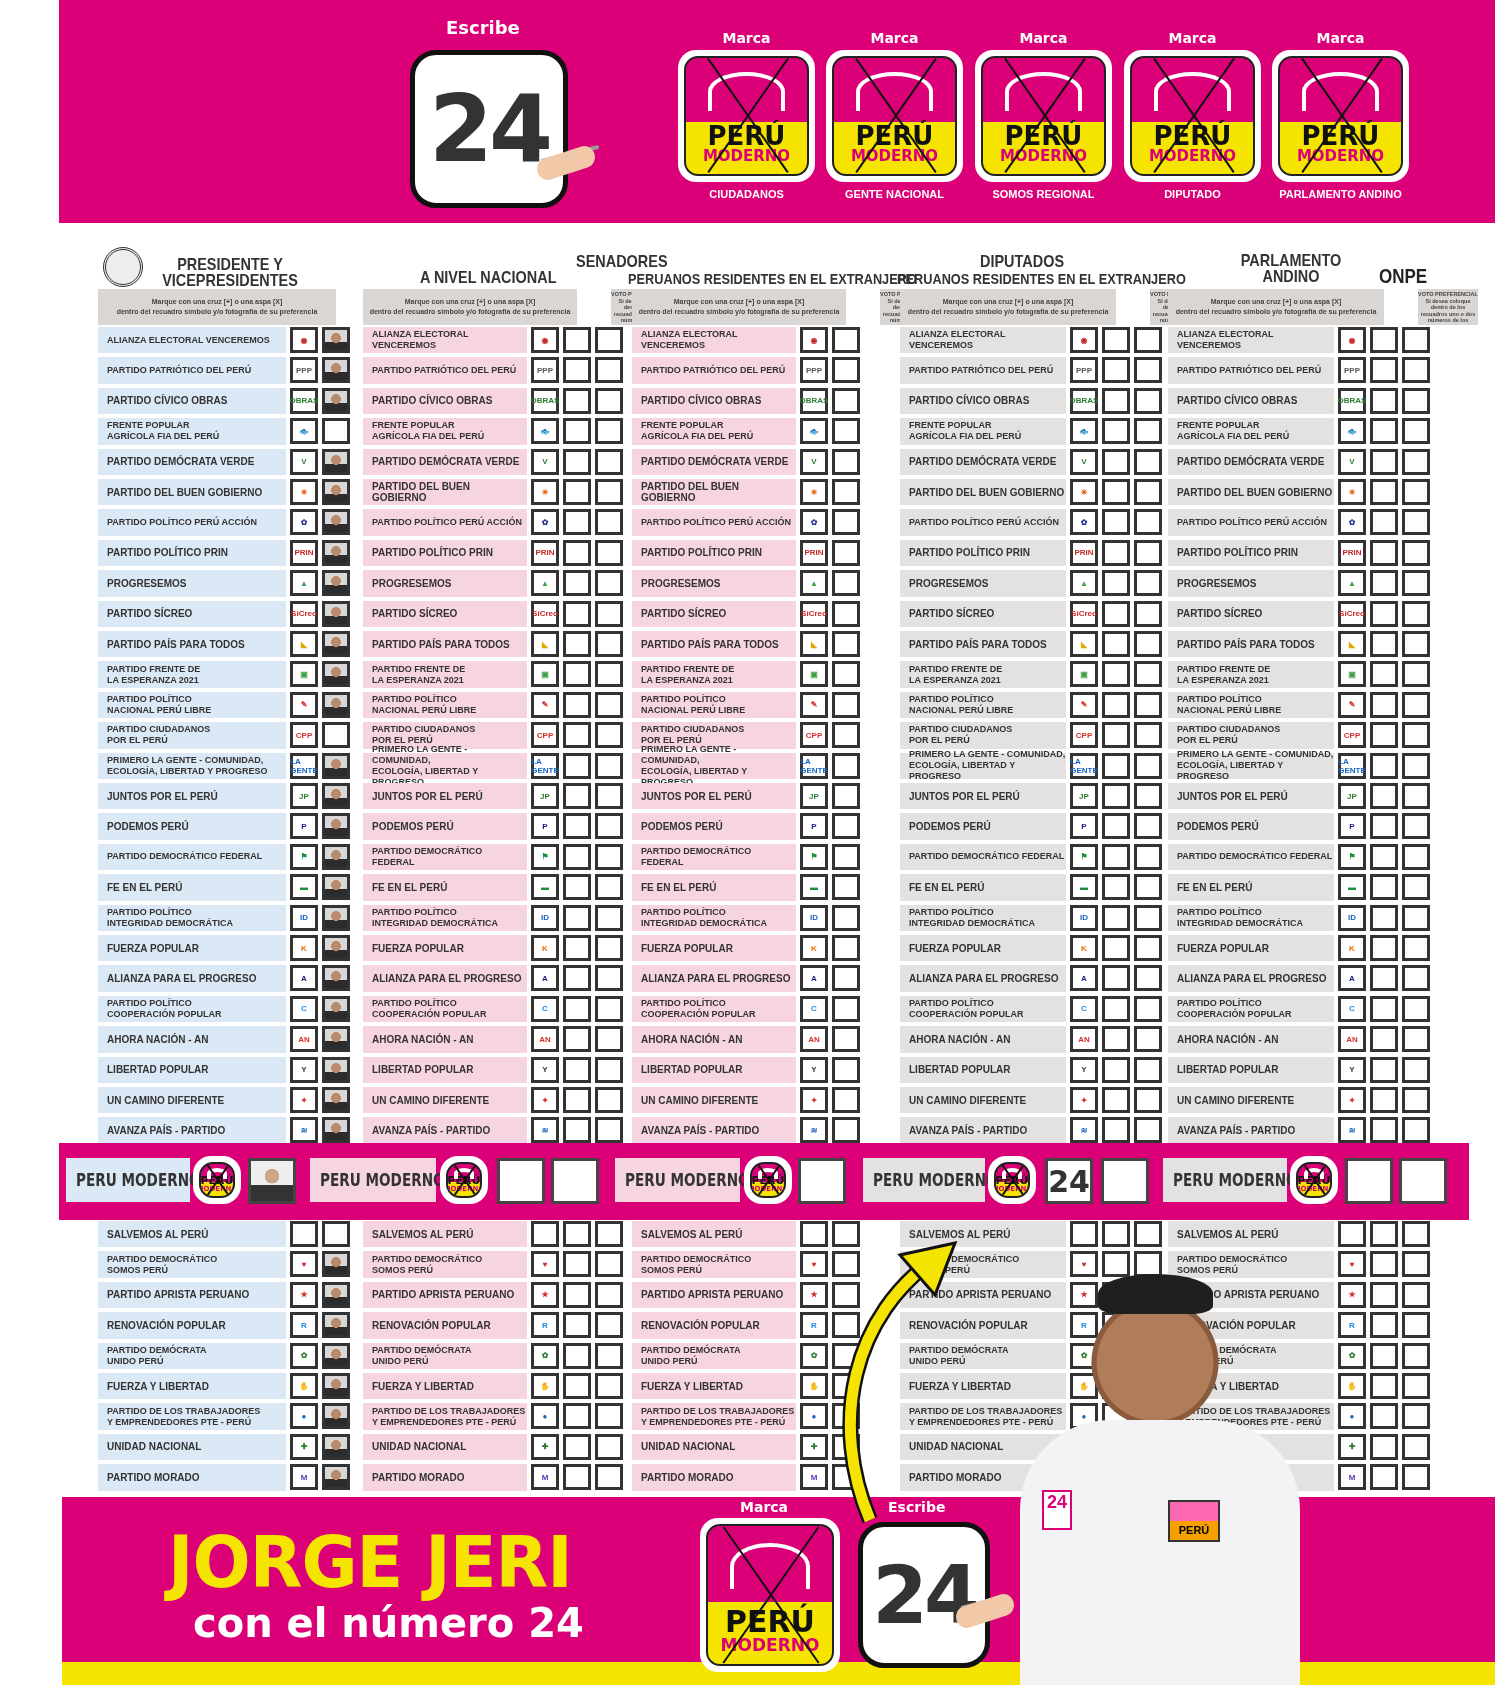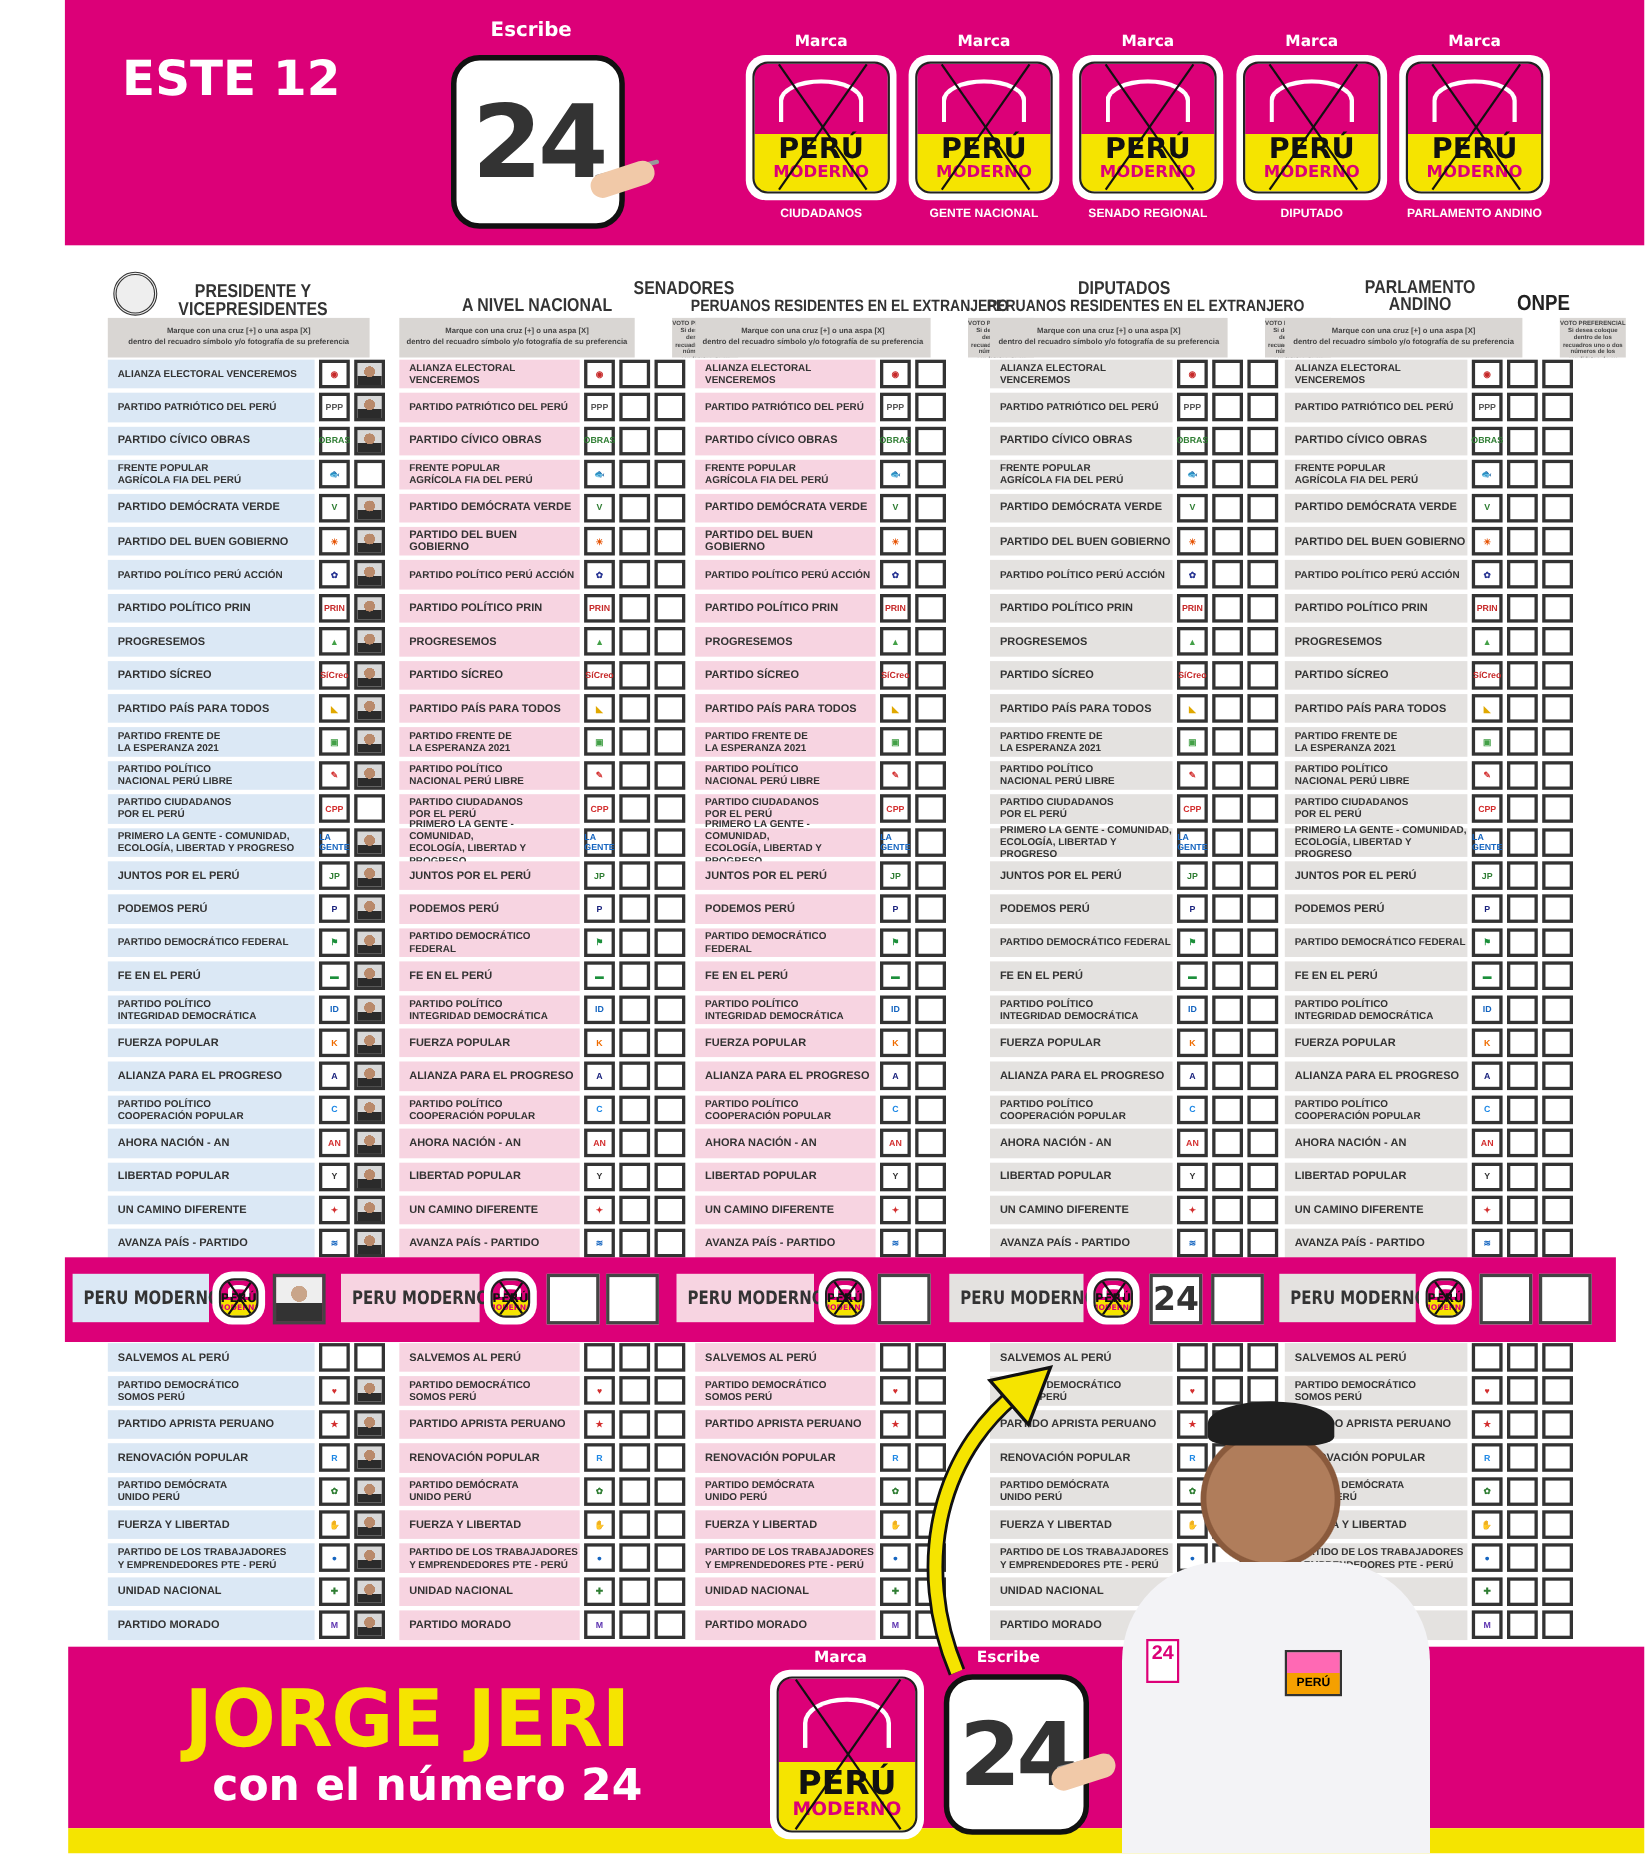--- a/index.html
+++ b/index.html
@@ -40,21 +40,20 @@
   .cand-name { position: absolute; left: 168px; top: 1520px; font-size: 72px; font-weight: 900; color: #f5e400; font-family: "DejaVu Sans", sans-serif; letter-spacing: -1px; transform: scaleX(0.95); transform-origin: left top; }
   .cand-sub { position: absolute; left: 193px; top: 1600px; font-size: 40px; font-weight: 900; color: #fff; font-family: "DejaVu Sans", sans-serif; }
   .arrow { position: absolute; }
   .person { position: absolute; left: 1020px; top: 1280px; width: 280px; height: 405px; }
 </style>
 </head>
 <body>
 
 <div class="top-banner"></div>
 <div class="slogan">
-  <div>ESTE 12</div>
 </div>
 <div class="write-label" style="left:446px;top:17px;">Escribe</div>
 <div class="big-box" style="left:410px;top:50px;width:158px;height:158px;font-size:92px;">24</div>
 <div class="pen" style="left:540px;top:152px;width:60px;"></div>
 <div class="hand" style="left:536px;top:152px;"></div>
 
 <div id="top-cards">
     <div class="logo-card" style="left:678px;top:30px;width:137px;">
     <div class="lbl">Marca</div>
     <div class="logo" style="width:137px;height:132px;">
@@ -85,21 +84,21 @@
     <div class="lbl">Marca</div>
     <div class="logo" style="width:137px;height:132px;">
     <div class="logo-inner">
           <div class="arch"></div>
     <div class="p1" style="font-size:26px;">PERÚ</div>
     <div class="p2" style="font-size:15px;">MODERNO</div>
     <div class="x1"></div>
           <div class="x2"></div>
         </div>
       </div>
-    <div class="cap">SENADO REGIONAL</div>
+    <div class="cap">SOMOS REGIONAL</div>
   </div>
     <div class="logo-card" style="left:1124px;top:30px;width:137px;">
     <div class="lbl">Marca</div>
     <div class="logo" style="width:137px;height:132px;">
     <div class="logo-inner">
           <div class="arch"></div>
     <div class="p1" style="font-size:26px;">PERÚ</div>
     <div class="p2" style="font-size:15px;">MODERNO</div>
     <div class="x1"></div>
           <div class="x2"></div>

